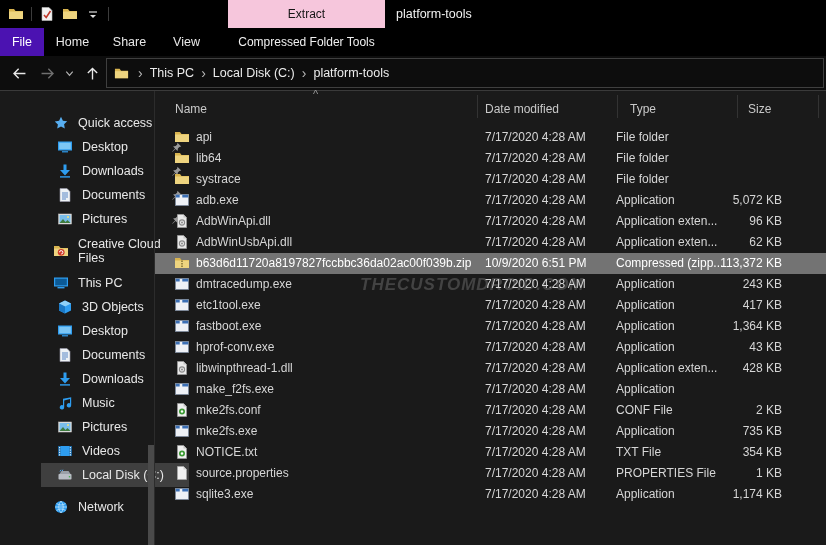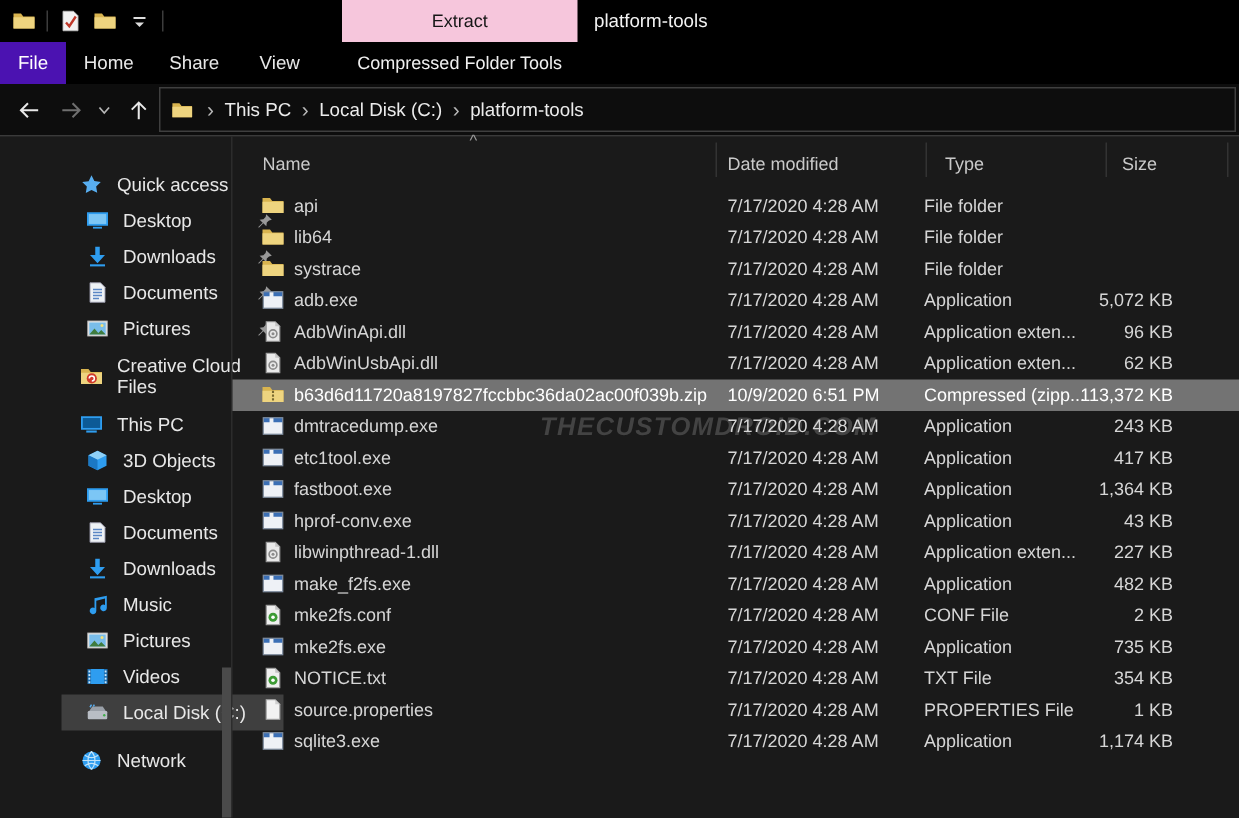--- a/index.html
+++ b/index.html
@@ -512,34 +512,33 @@
           <svg viewBox="0 0 16 16">
             <path d="M3.5 1.5h6l3 3v10h-9z" fill="#e9e9e9" stroke="#9a9a9a" stroke-width=".8"></path>
             <path d="M9.5 1.5l3 3h-3z" fill="#c4c4c4"></path>
             <circle cx="8" cy="9.5" r="2.6" fill="none" stroke="#8b8b8b" stroke-width="1.1"></circle>
             <circle cx="8" cy="9.5" r="1" fill="#8b8b8b"></circle>
           </svg>
         </span>
         <span class="c-name">libwinpthread-1.dll</span>
         <span class="c-date">7/17/2020 4:28 AM</span>
         <span class="c-type">Application exten...</span>
-        <span class="c-size">227 KB</span>
+        <span class="c-size">428 KB</span>
       </div>
       <div class="frow">
         <span class="ficon">
           <svg viewBox="0 0 16 16">
             <rect x="1.5" y="2.5" width="13" height="11" fill="#eef1f6"></rect>
             <path d="M1.5 2.5h4.2v3H1.5zM8.3 2.5h6.2v3H8.3z" fill="#3b6fb5"></path>
             <rect x="1.5" y="2.5" width="13" height="11" fill="none" stroke="#7d8b9d" stroke-width=".8"></rect>
           </svg>
         </span>
         <span class="c-name">make_f2fs.exe</span>
         <span class="c-date">7/17/2020 4:28 AM</span>
         <span class="c-type">Application</span>
-        <span class="c-size">482 KB</span>
       </div>
       <div class="frow">
         <span class="ficon">
           <svg viewBox="0 0 16 16">
             <path d="M3.5 1.5h6l3 3v10h-9z" fill="#efefef" stroke="#9a9a9a" stroke-width=".8"></path>
             <path d="M9.5 1.5l3 3h-3z" fill="#c4c4c4"></path>
             <circle cx="8" cy="9.5" r="3" fill="#3d9b35"></circle>
             <circle cx="8" cy="9.5" r="1.2" fill="#fff"></circle>
           </svg>
         </span>

